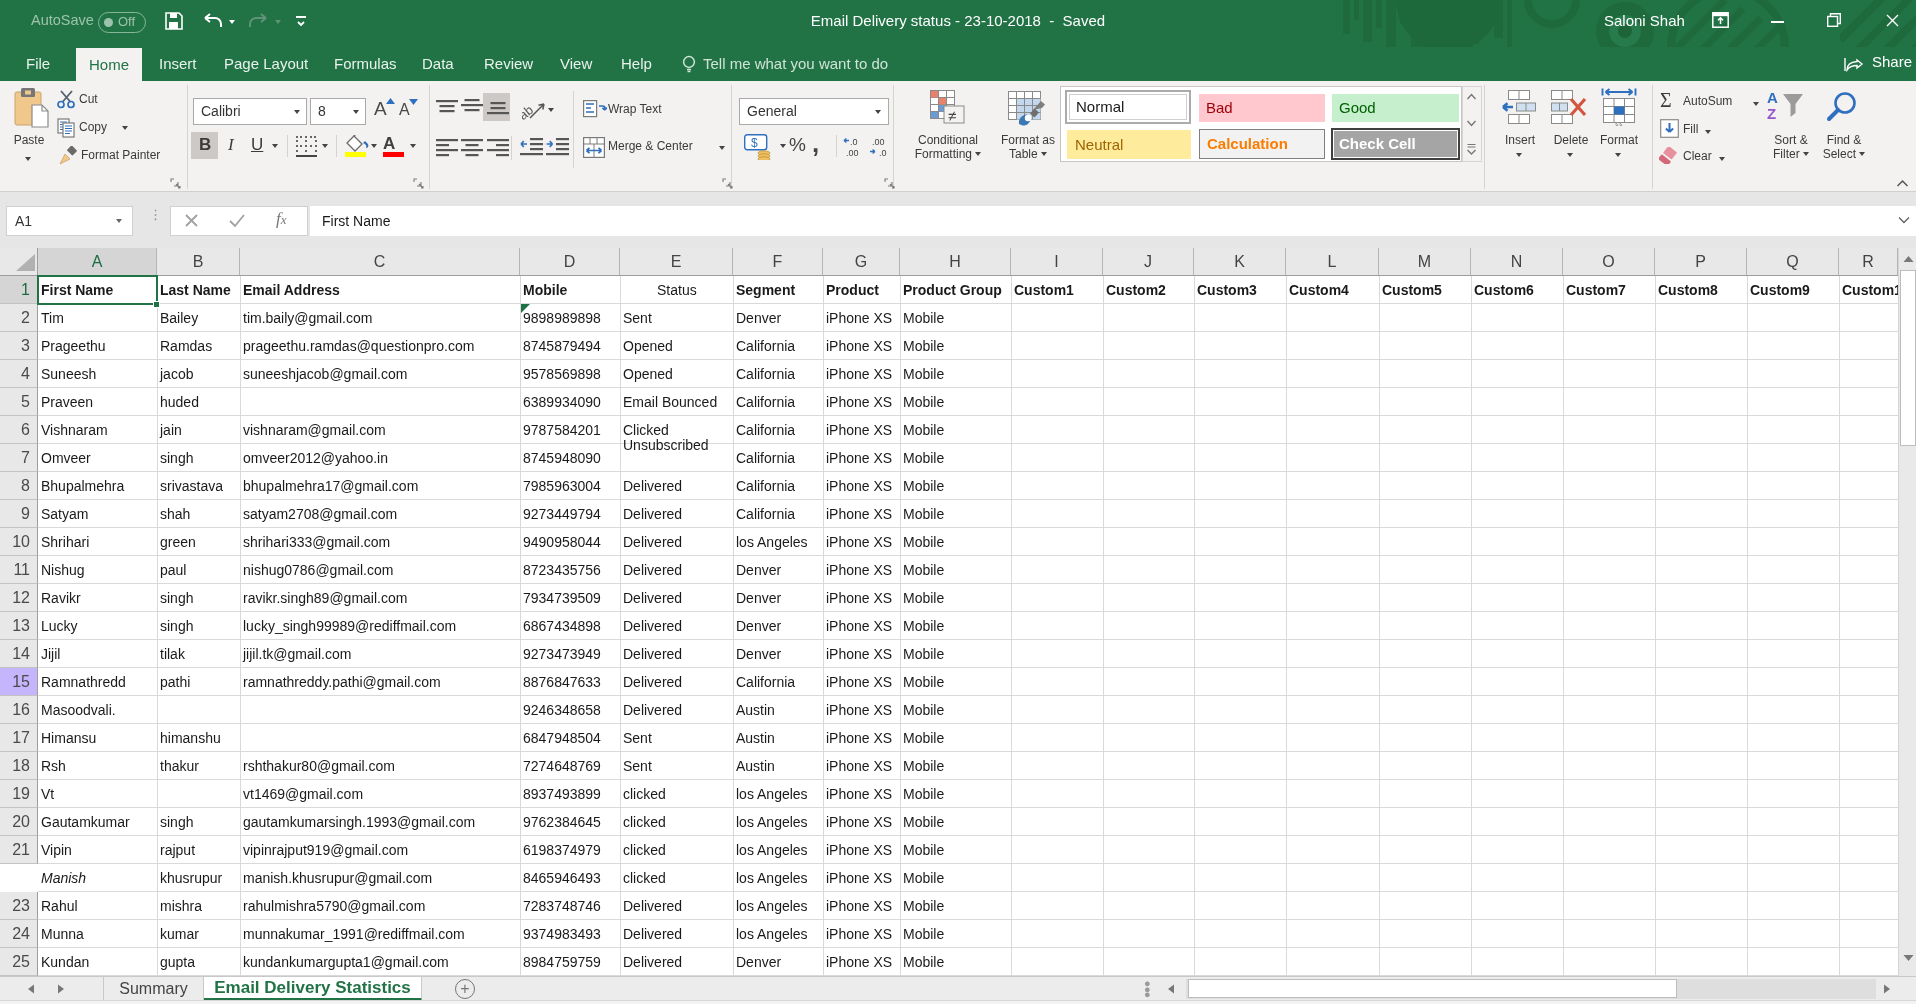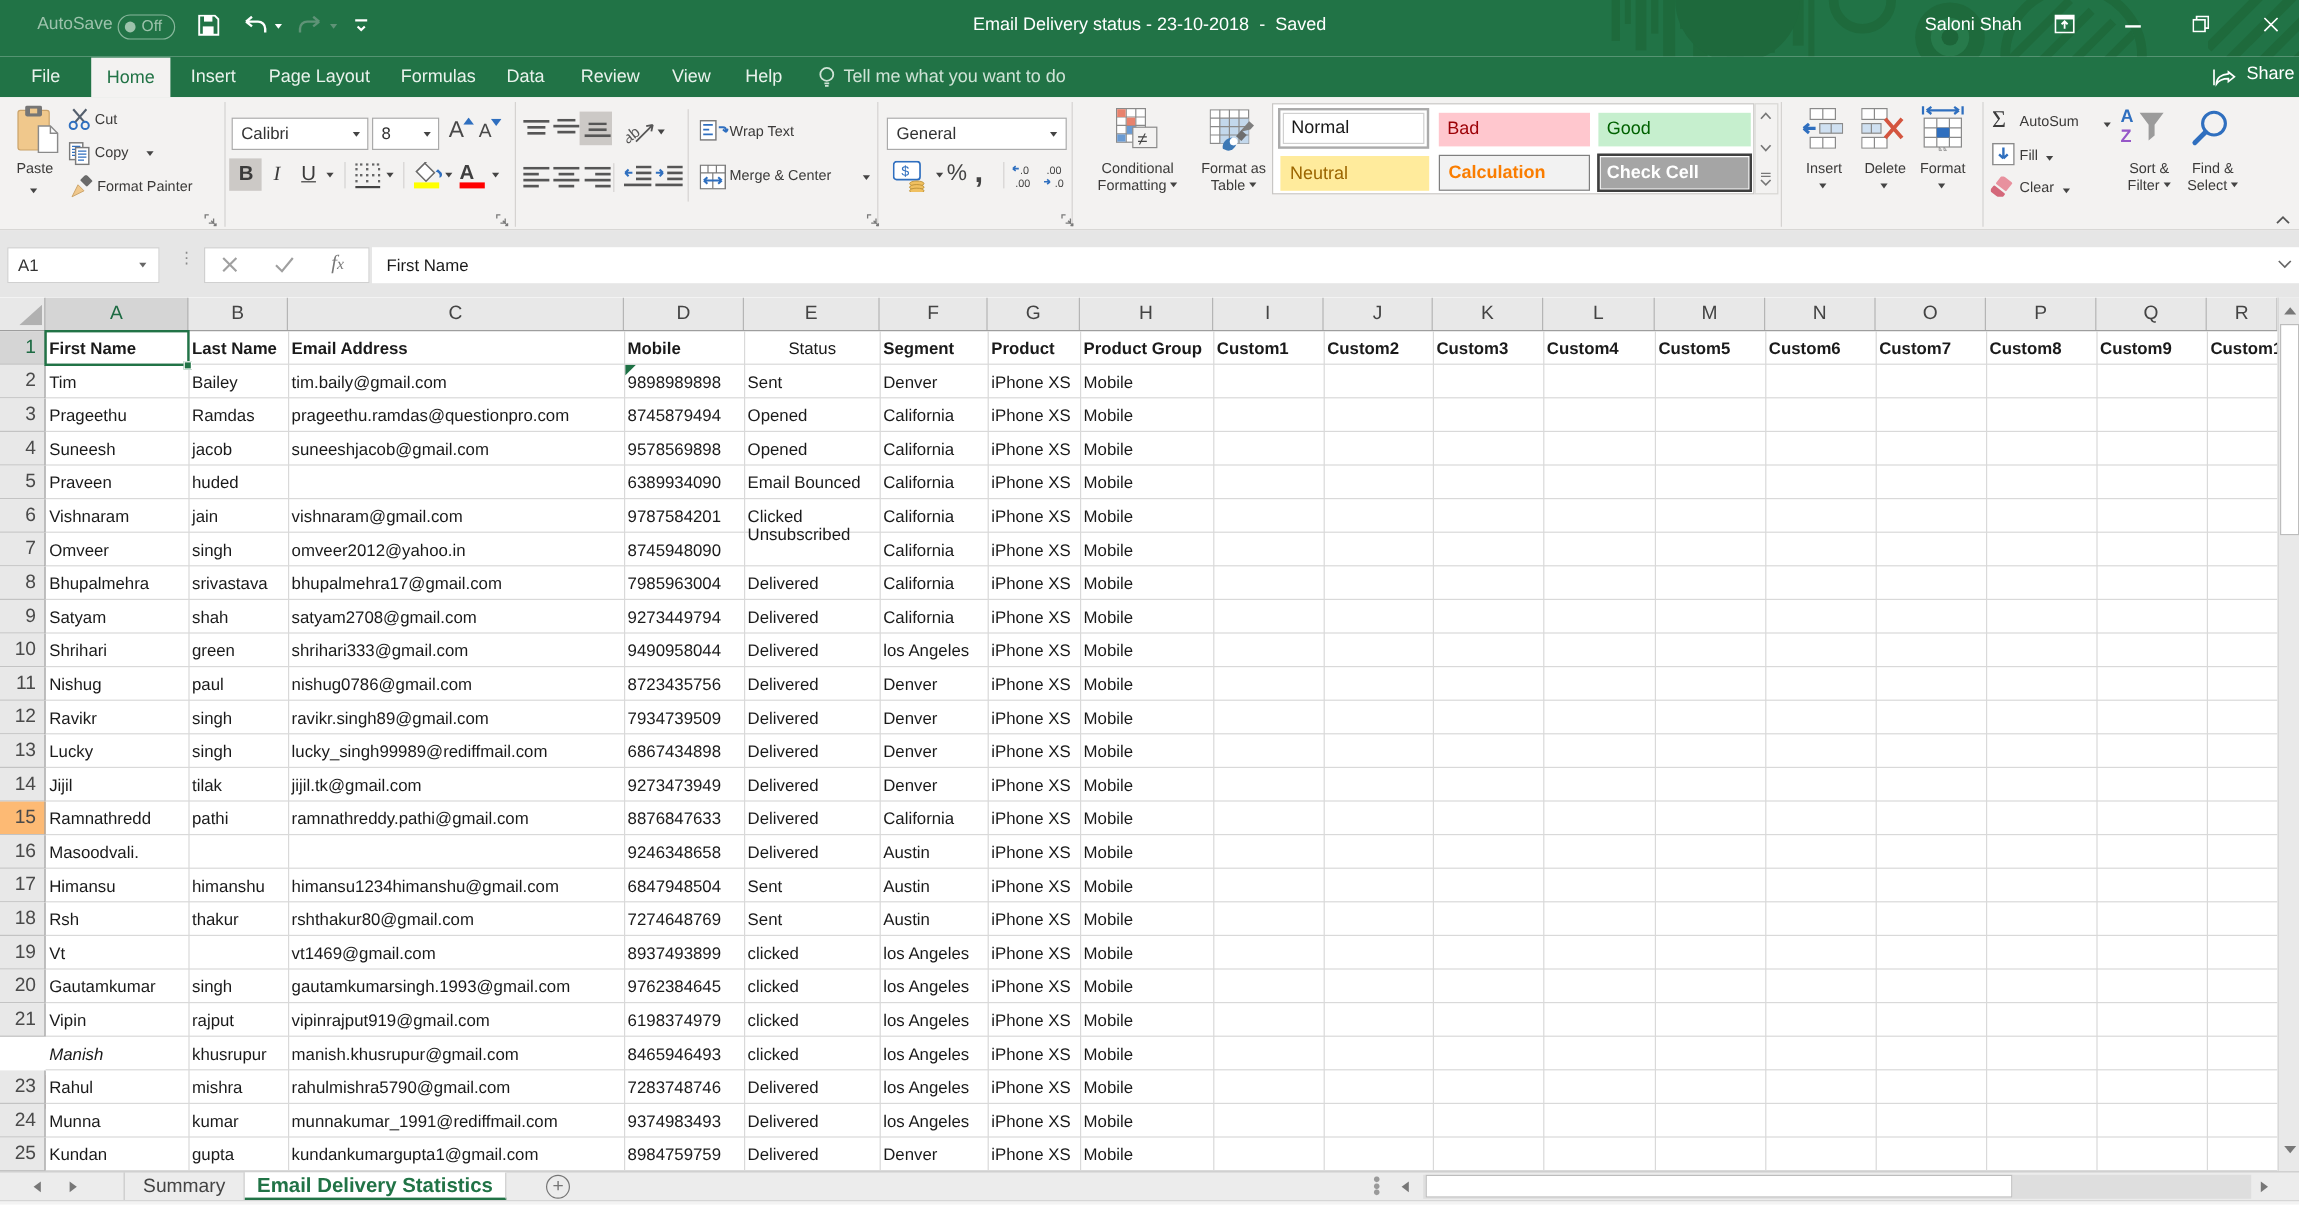--- a/index.html
+++ b/index.html
@@ -488,21 +488,21 @@
     <div class="rowhead" style="top:140px;background:#e8e8e8;color:#4a4a4a;border-right:1px solid #9e9e9e;">5</div>
     <div class="rowhead" style="top:168px;background:#e8e8e8;color:#4a4a4a;border-right:1px solid #9e9e9e;">6</div>
     <div class="rowhead" style="top:196px;background:#e8e8e8;color:#4a4a4a;border-right:1px solid #9e9e9e;">7</div>
     <div class="rowhead" style="top:224px;background:#e8e8e8;color:#4a4a4a;border-right:1px solid #9e9e9e;">8</div>
     <div class="rowhead" style="top:252px;background:#e8e8e8;color:#4a4a4a;border-right:1px solid #9e9e9e;">9</div>
     <div class="rowhead" style="top:280px;background:#e8e8e8;color:#4a4a4a;border-right:1px solid #9e9e9e;">10</div>
     <div class="rowhead" style="top:308px;background:#e8e8e8;color:#4a4a4a;border-right:1px solid #9e9e9e;">11</div>
     <div class="rowhead" style="top:336px;background:#e8e8e8;color:#4a4a4a;border-right:1px solid #9e9e9e;">12</div>
     <div class="rowhead" style="top:364px;background:#e8e8e8;color:#4a4a4a;border-right:1px solid #9e9e9e;">13</div>
     <div class="rowhead" style="top:392px;background:#e8e8e8;color:#4a4a4a;border-right:1px solid #9e9e9e;">14</div>
-    <div class="rowhead" style="top:420px;background:#fdba74;color:#4a4a4a;border-right:1px solid #9e9e9e;">15</div>
+    <div class="rowhead" style="top:420px;background:#c4b5fd;color:#4a4a4a;border-right:1px solid #9e9e9e;">15</div>
     <div class="rowhead" style="top:448px;background:#e8e8e8;color:#4a4a4a;border-right:1px solid #9e9e9e;">16</div>
     <div class="rowhead" style="top:476px;background:#e8e8e8;color:#4a4a4a;border-right:1px solid #9e9e9e;">17</div>
     <div class="rowhead" style="top:504px;background:#e8e8e8;color:#4a4a4a;border-right:1px solid #9e9e9e;">18</div>
     <div class="rowhead" style="top:532px;background:#e8e8e8;color:#4a4a4a;border-right:1px solid #9e9e9e;">19</div>
     <div class="rowhead" style="top:560px;background:#e8e8e8;color:#4a4a4a;border-right:1px solid #9e9e9e;">20</div>
     <div class="rowhead" style="top:588px;background:#e8e8e8;color:#4a4a4a;border-right:1px solid #9e9e9e;">21</div>
     <div class="rowhead" style="top:648px;background:#fca5a5;color:#4a4a4a;border-right:1px solid #9e9e9e;text-align:right;">22</div>
     <div class="rowhead" style="top:644px;background:#e8e8e8;color:#4a4a4a;border-right:1px solid #9e9e9e;">23</div>
     <div class="rowhead" style="top:672px;background:#e8e8e8;color:#4a4a4a;border-right:1px solid #9e9e9e;">24</div>
     <div class="rowhead" style="top:700px;background:#e8e8e8;color:#4a4a4a;border-right:1px solid #9e9e9e;">25</div>
@@ -678,21 +678,20 @@
     <div class="cell" style="left:823px;top:420px;width:77px;">iPhone XS</div>
     <div class="cell" style="left:900px;top:420px;width:111px;">Mobile</div>
     <div class="cell" style="left:38px;top:448px;width:119px;">Masoodvali.</div>
     <div class="cell" style="left:520px;top:448px;width:100px;">9246348658</div>
     <div class="cell" style="left:620px;top:448px;width:113px;">Delivered</div>
     <div class="cell" style="left:733px;top:448px;width:90px;">Austin</div>
     <div class="cell" style="left:823px;top:448px;width:77px;">iPhone XS</div>
     <div class="cell" style="left:900px;top:448px;width:111px;">Mobile</div>
     <div class="cell" style="left:38px;top:476px;width:119px;">Himansu</div>
     <div class="cell" style="left:157px;top:476px;width:83px;">himanshu</div>
-    <div class="cell" style="left:240px;top:476px;width:280px;">himansu1234himanshu@gmail.com</div>
     <div class="cell" style="left:520px;top:476px;width:100px;">6847948504</div>
     <div class="cell" style="left:620px;top:476px;width:113px;">Sent</div>
     <div class="cell" style="left:733px;top:476px;width:90px;">Austin</div>
     <div class="cell" style="left:823px;top:476px;width:77px;">iPhone XS</div>
     <div class="cell" style="left:900px;top:476px;width:111px;">Mobile</div>
     <div class="cell" style="left:38px;top:504px;width:119px;">Rsh</div>
     <div class="cell" style="left:157px;top:504px;width:83px;">thakur</div>
     <div class="cell" style="left:240px;top:504px;width:280px;">rshthakur80@gmail.com</div>
     <div class="cell" style="left:520px;top:504px;width:100px;">7274648769</div>
     <div class="cell" style="left:620px;top:504px;width:113px;">Sent</div>

